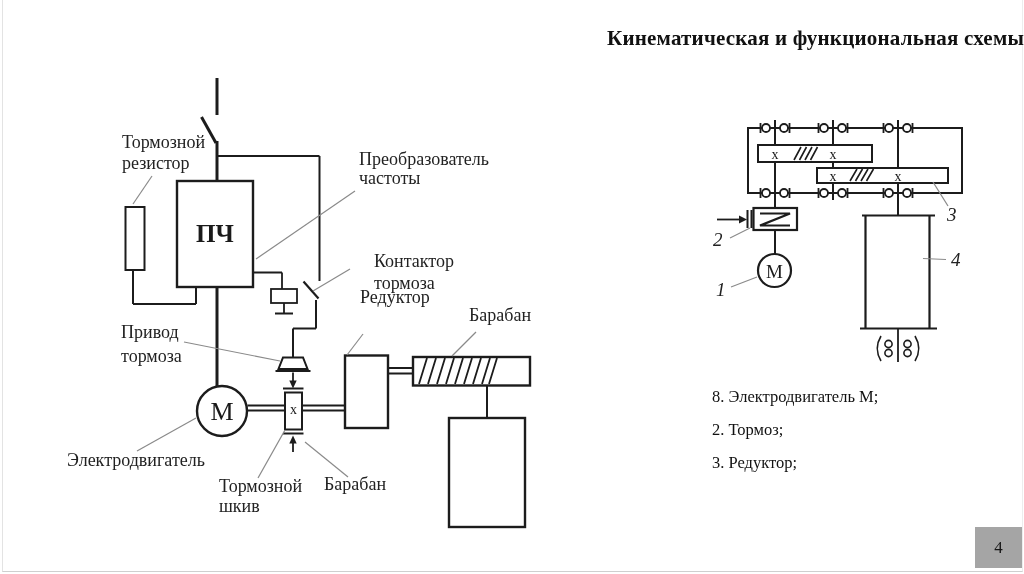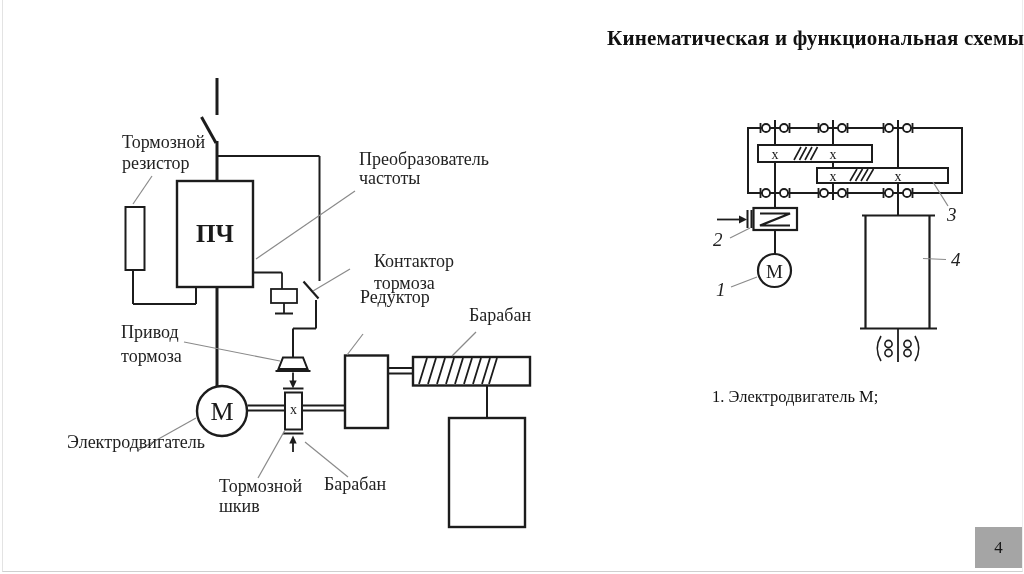--- a/index.html
+++ b/index.html
@@ -20,21 +20,21 @@
   .lbl{
     position:absolute;font-size:18px;line-height:21px;color:#222;
     white-space:pre-line;
   }
   .lbl-brake-resistor{left:122px;top:132px;}
   .lbl-freq-converter{left:359px;top:150px;line-height:19px;}
   .lbl-brake-contactor{left:374px;top:250px;line-height:22px;}
   .lbl-reducer{left:360px;top:287px;}
   .lbl-drum{left:469px;top:305px;}
   .lbl-brake-drive{left:121px;top:320px;line-height:24px;}
-  .lbl-motor{left:67px;top:432px;}
+  .lbl-motor{left:67px;top:450px;}
   .lbl-brake-pulley{left:219px;top:476px;line-height:20px;}
   .lbl-brake{left:324px;top:474px;}
   .legend{
     position:absolute;left:712px;top:386px;font-size:16.5px;color:#111;
   }
   .legend-item{margin-bottom:11px;line-height:22px;}
   .page-num{
     position:absolute;left:975px;top:527px;width:47px;height:41px;
     background:#a5a5a5;color:#161616;font-size:17px;
     display:flex;align-items:center;justify-content:center;
@@ -220,16 +220,18 @@
 <div class="lbl lbl-reducer">Редуктор</div>
 <div class="lbl lbl-drum">Барабан</div>
 <div class="lbl lbl-brake-drive">Привод
 тормоза</div>
 <div class="lbl lbl-motor">Электродвигатель</div>
 <div class="lbl lbl-brake-pulley">Тормозной
 шкив</div>
 <div class="lbl lbl-brake">Барабан</div>
 
 <div class="legend">
-  <div class="legend-item">1. Электродвигатель М;</div>
+  <div class="legend-item">8. Электродвигатель М;</div>
+  <div class="legend-item">2. Тормоз;</div>
+  <div class="legend-item">3. Редуктор;</div>
 </div>
 
 <div class="page-num">4</div>
 
 </body></html>

